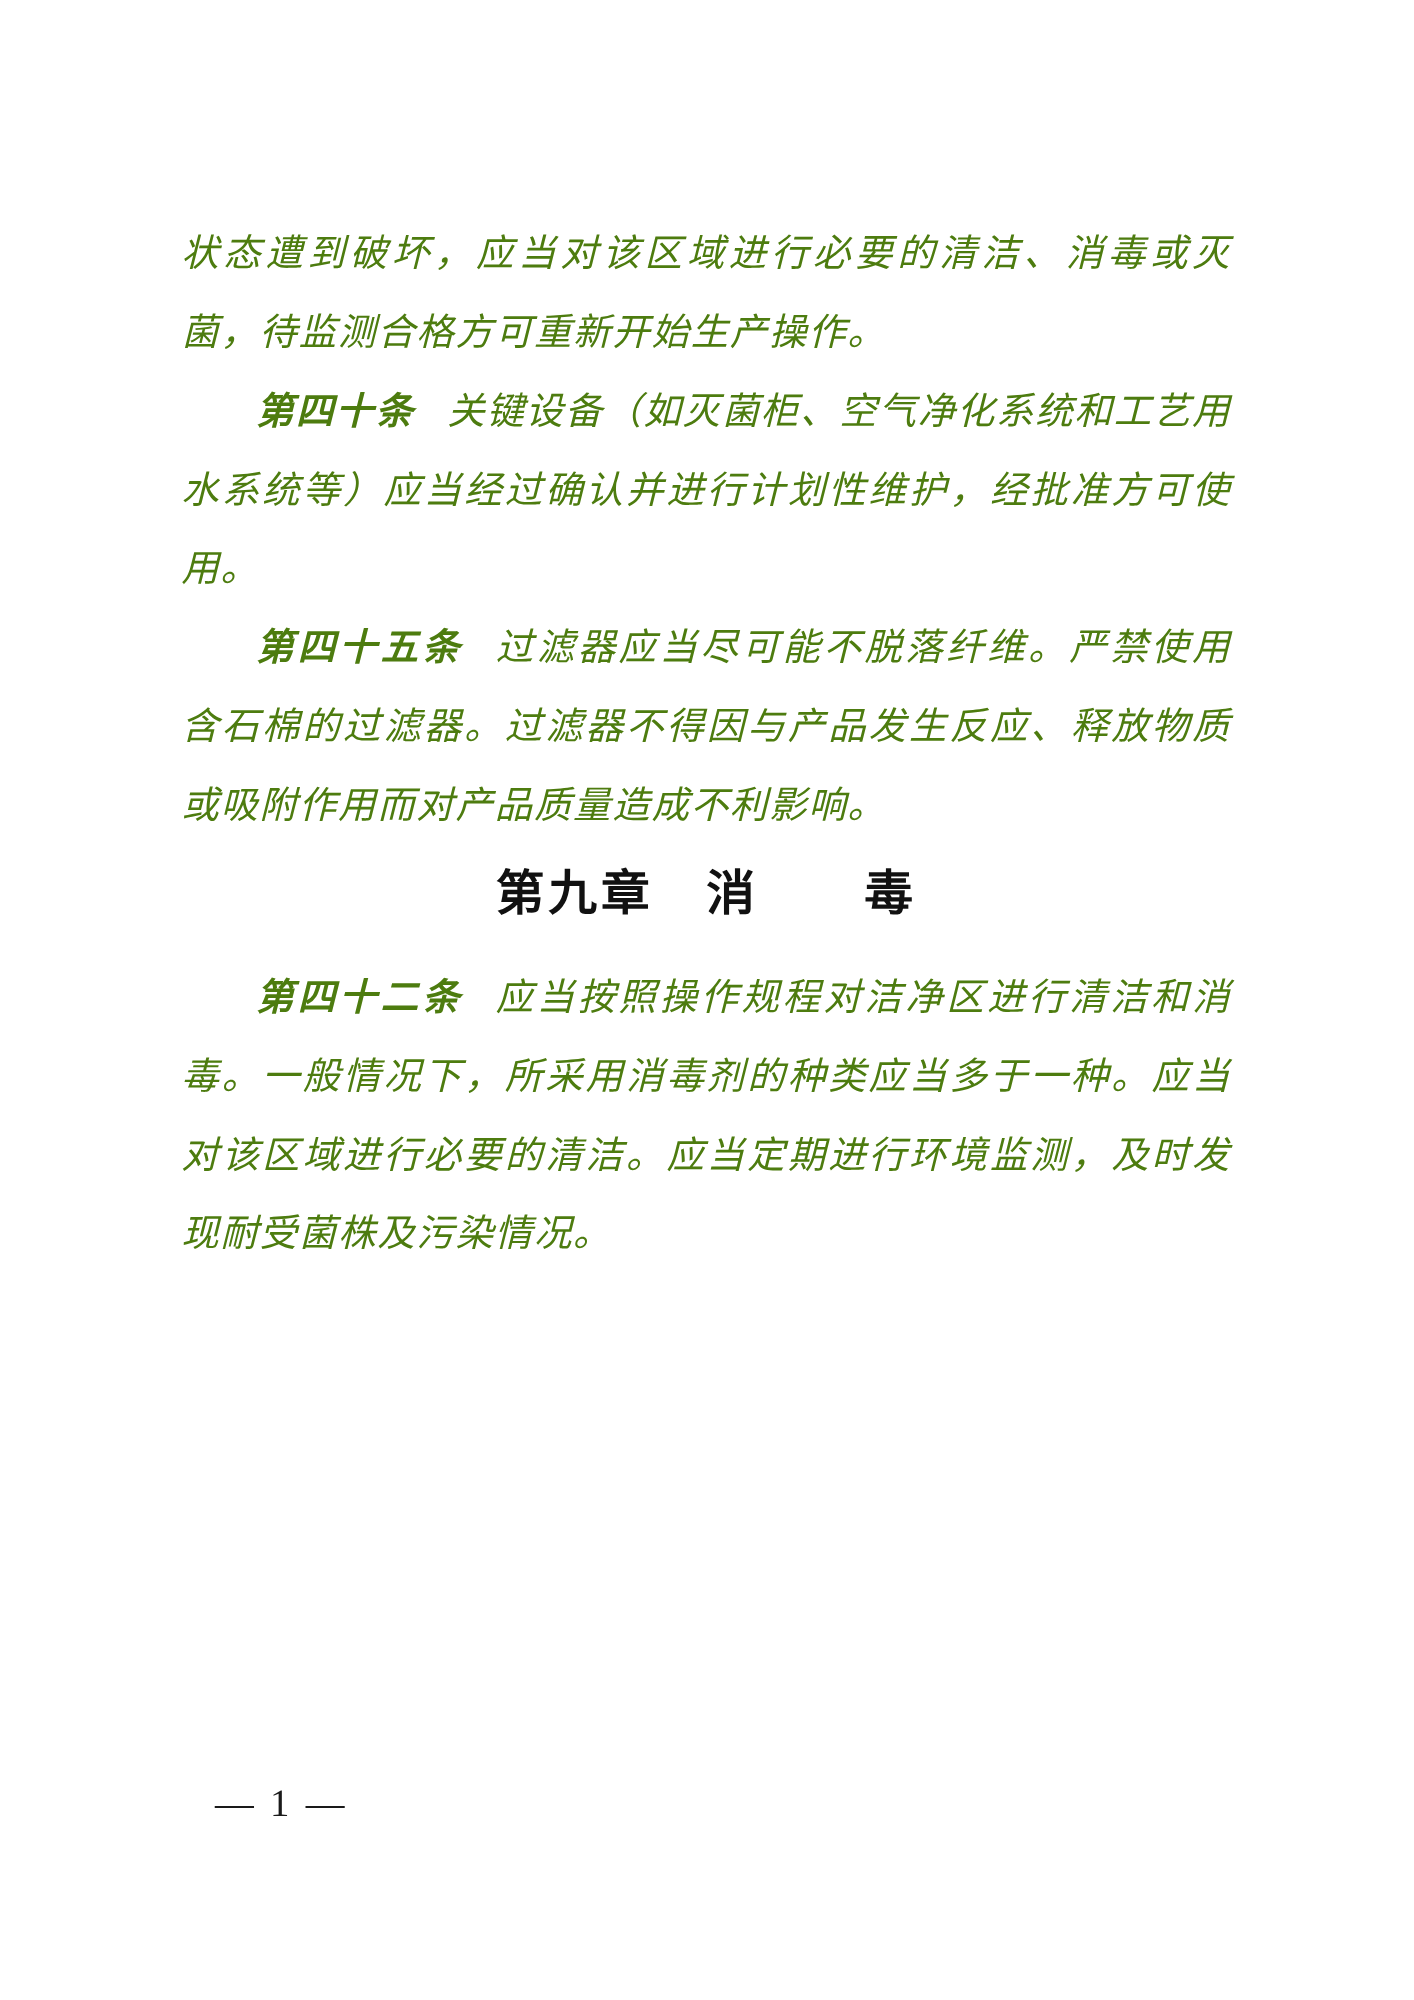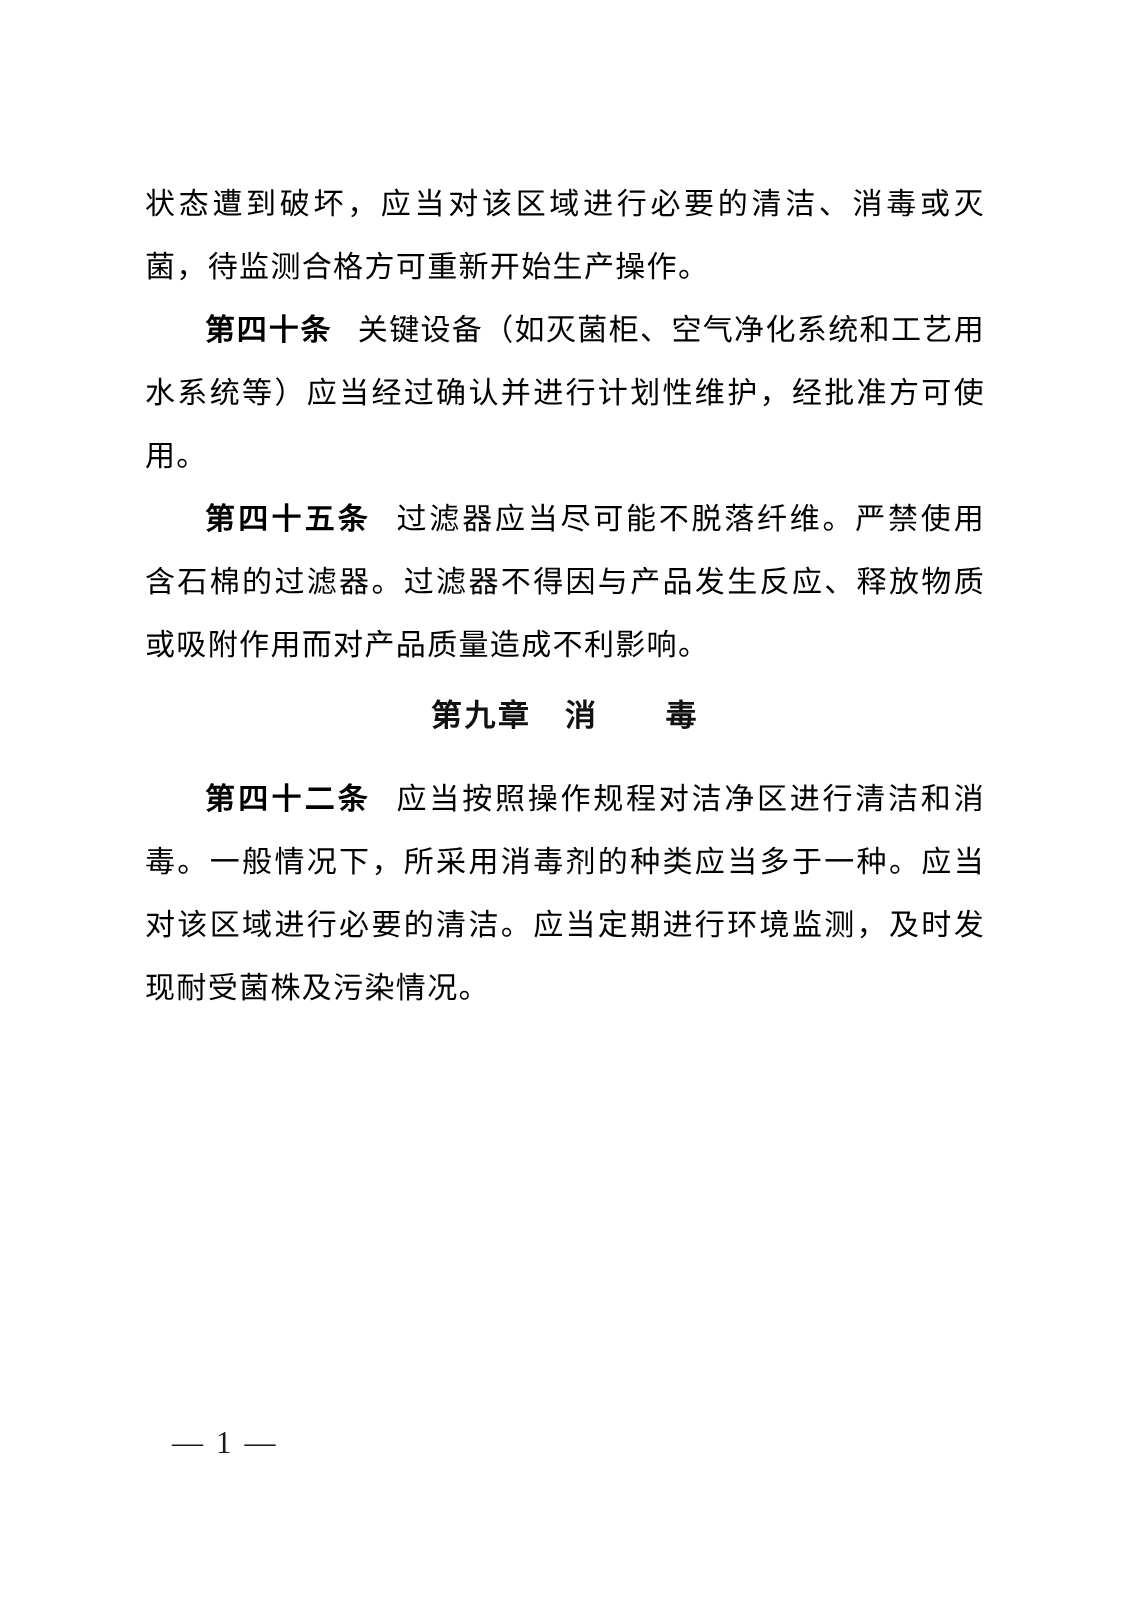--- a/index.html
+++ b/index.html
@@ -21,35 +21,36 @@
     top: 172px;
     width: 840px;
   }
 
   .para {
     font-size: 30px;
     line-height: 63px;
     text-align: justify;
     text-justify: inter-ideograph;
     letter-spacing: 0.045em;
-    color: #000000;
+    color: #4d7c0f;
+    font-style: italic;
   }
   .para.indent { text-indent: 2em; }
 
   .article-label {
     font-family: "Liberation Sans", "DejaVu Sans", sans-serif;
     font-weight: 700;
     letter-spacing: 0.06em;
     margin-right: 0.85em;
   }
 
   .chapter-heading {
     font-family: "Liberation Sans", "DejaVu Sans", sans-serif;
     font-weight: 700;
-    font-size: 31px;
+    font-size: 39px;
     line-height: 63px;
     text-align: center;
     letter-spacing: 0.08em;
     margin: 8px 0 20px 0;
     color: #111111;
   }
 
   .page-footer {
     position: absolute;
     left: 172px;

